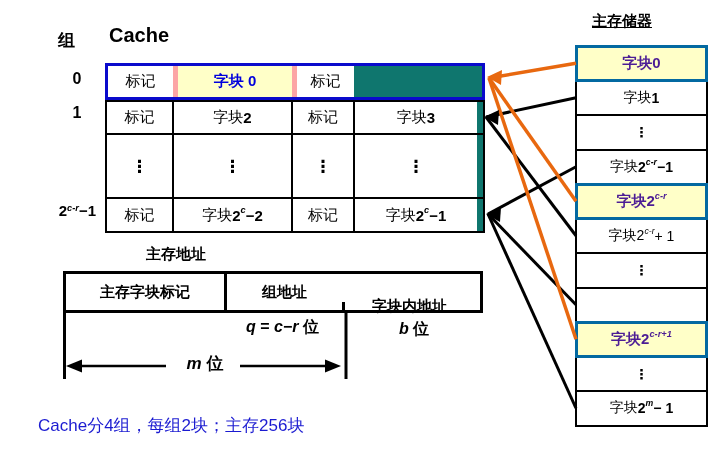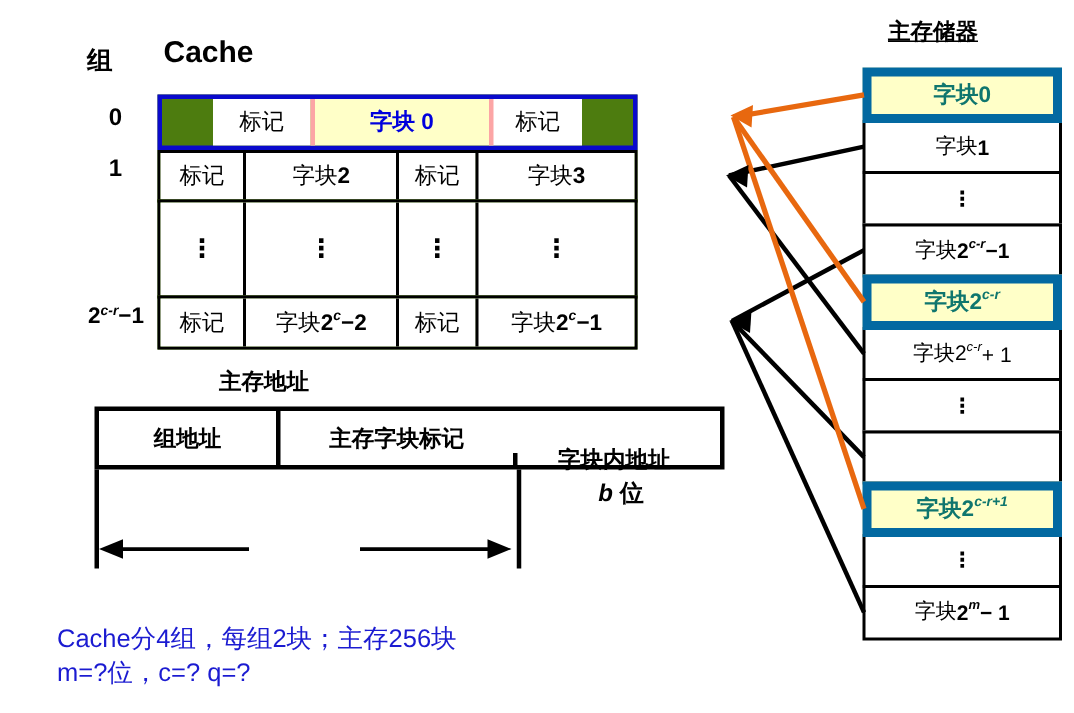--- a/index.html
+++ b/index.html
@@ -3,35 +3,35 @@
 <meta charset="utf-8">
 <style>
   html,body{margin:0;padding:0;background:#fff;}
   .stage{position:relative;width:716px;height:475px;background:#fff;overflow:hidden;
          font-family:"Liberation Sans","DejaVu Sans",sans-serif;color:#000;}
   .abs{position:absolute;}
   .b{font-weight:bold;}
   .i{font-style:italic;}
   .sup{font-size:62%;position:relative;top:-0.55em;letter-spacing:0;}
   
-  .crow{position:absolute;left:105px;width:320px;display:flex;box-sizing:border-box;background:#4d7c0f;justify-content:center;}
+  .crow{position:absolute;left:105px;width:380px;display:flex;box-sizing:border-box;background:#0f766e;}
   .crow.black{border:2px solid #000;}
   .crow.blue{border:3px solid #0a0acc;}
   .ccell{box-sizing:border-box;display:flex;align-items:center;justify-content:center;
          font-size:15px;white-space:nowrap;background:#fff;}
   .crow.black .ccell + .ccell{border-left:2px solid #000;}
-  .crow.blue .ccell + .ccell{border-left:3px solid #fca5a5;}
+  .crow.blue .ccell + .ccell{border-left:5px solid #fca5a5;}
   .c0{flex:0 1 65px;} .c1{flex:0 1 119px;} .c2{flex:0 1 62px;} .c3{flex:0 1 124px;}
   .yellow{background:#ffffc8;color:#0000dd;font-weight:bold;}
   .dotsy{font-size:17px;font-weight:bold;}
   
   .mcell{position:absolute;left:575px;width:133px;box-sizing:border-box;border:2px solid #000;
          background:#fff;display:flex;align-items:center;justify-content:center;font-size:14px;
          white-space:nowrap;z-index:1;}
-  .mcell.hl{border:6px solid #0369a1;background:#ffffc8;color:#0f766e;font-weight:bold;font-size:15px;z-index:2;}
+  .mcell.hl{border:3px solid #0369a1;background:#ffffc8;color:#4c1d95;font-weight:bold;font-size:15px;z-index:2;}
   
   .atable{position:absolute;left:63px;top:271px;width:420px;height:42px;display:flex;
           border:3px solid #000;box-sizing:border-box;background:#fff;}
   .acell{box-sizing:border-box;display:flex;align-items:center;justify-content:center;
          font-size:15px;font-weight:bold;white-space:nowrap;}
   .acell + .acell{border-left:3px solid #000;}
   .a0{flex:0 1 158px;} .a1{flex:0 1 118px;} .a2{flex:0 1 132px;margin-top:28px;}
   .note{color:#1b1bd1;font-size:17px;white-space:nowrap;}
   svg.overlay{position:absolute;left:0;top:0;z-index:5;pointer-events:none;}
 </style>
@@ -153,28 +153,29 @@
       <div class="mcell" style="top: 390px; height: 36.5px;">
         <span class="">字块</span>
         <span class="b">2</span>
         <span class="b i sup">m</span>
         <span class="b"> − 1</span>
       </div>
     </div>
 
   <div class="abs b" style="left:146px;top:245px;font-size:15px;">主存地址</div>
   <div class="atable">
+    <div class="acell a0">主存字块标记</div>
     <div class="acell a1">组地址</div>
-    <div class="acell a0">主存字块标记</div>
     <div class="acell a2">字块内地址</div>
   </div>
+  <div class="abs" style="left:220px;top:317px;width:125px;text-align:center;font-size:16px;"><span class="b i">q</span><span class="b"> = </span><span class="b i">c</span><span class="b">−</span><span class="b i">r</span><span class="b"> 位</span></div>
   <div class="abs" style="left:370px;top:319px;width:88px;text-align:center;font-size:16px;"><span class="b i">b</span><span class="b"> 位</span></div>
+  <div class="abs" style="left:170px;top:352px;width:70px;text-align:center;font-size:17px;"><span class="b i">m</span><span class="b"> 位</span></div>
 
   <div class="abs note" style="left:38px;top:414px;">Cache分4组，每组2块；主存256块</div>
-  <div class="abs note" style="left:38px;top:437px;">m=?位，c=? q=?</div>
 
   <svg class="overlay" width="716" height="475">
       <line x1="486" y1="117" x2="576" y2="97.75" stroke="#000000" stroke-width="3"></line>
       <line x1="486" y1="117" x2="576" y2="235.75" stroke="#000000" stroke-width="3"></line>
       <line x1="488" y1="214" x2="576" y2="166.75" stroke="#000000" stroke-width="3"></line>
       <line x1="488" y1="214" x2="576" y2="304.75" stroke="#000000" stroke-width="3"></line>
       <line x1="488" y1="214" x2="576" y2="408.25" stroke="#000000" stroke-width="3"></line>
       <line x1="489" y1="78" x2="576" y2="63.25" stroke="#e8680f" stroke-width="3.5"></line>
       <line x1="489" y1="78" x2="576" y2="201.25" stroke="#e8680f" stroke-width="3.5"></line>
       <line x1="489" y1="78" x2="576" y2="339.25" stroke="#e8680f" stroke-width="3.5"></line>

